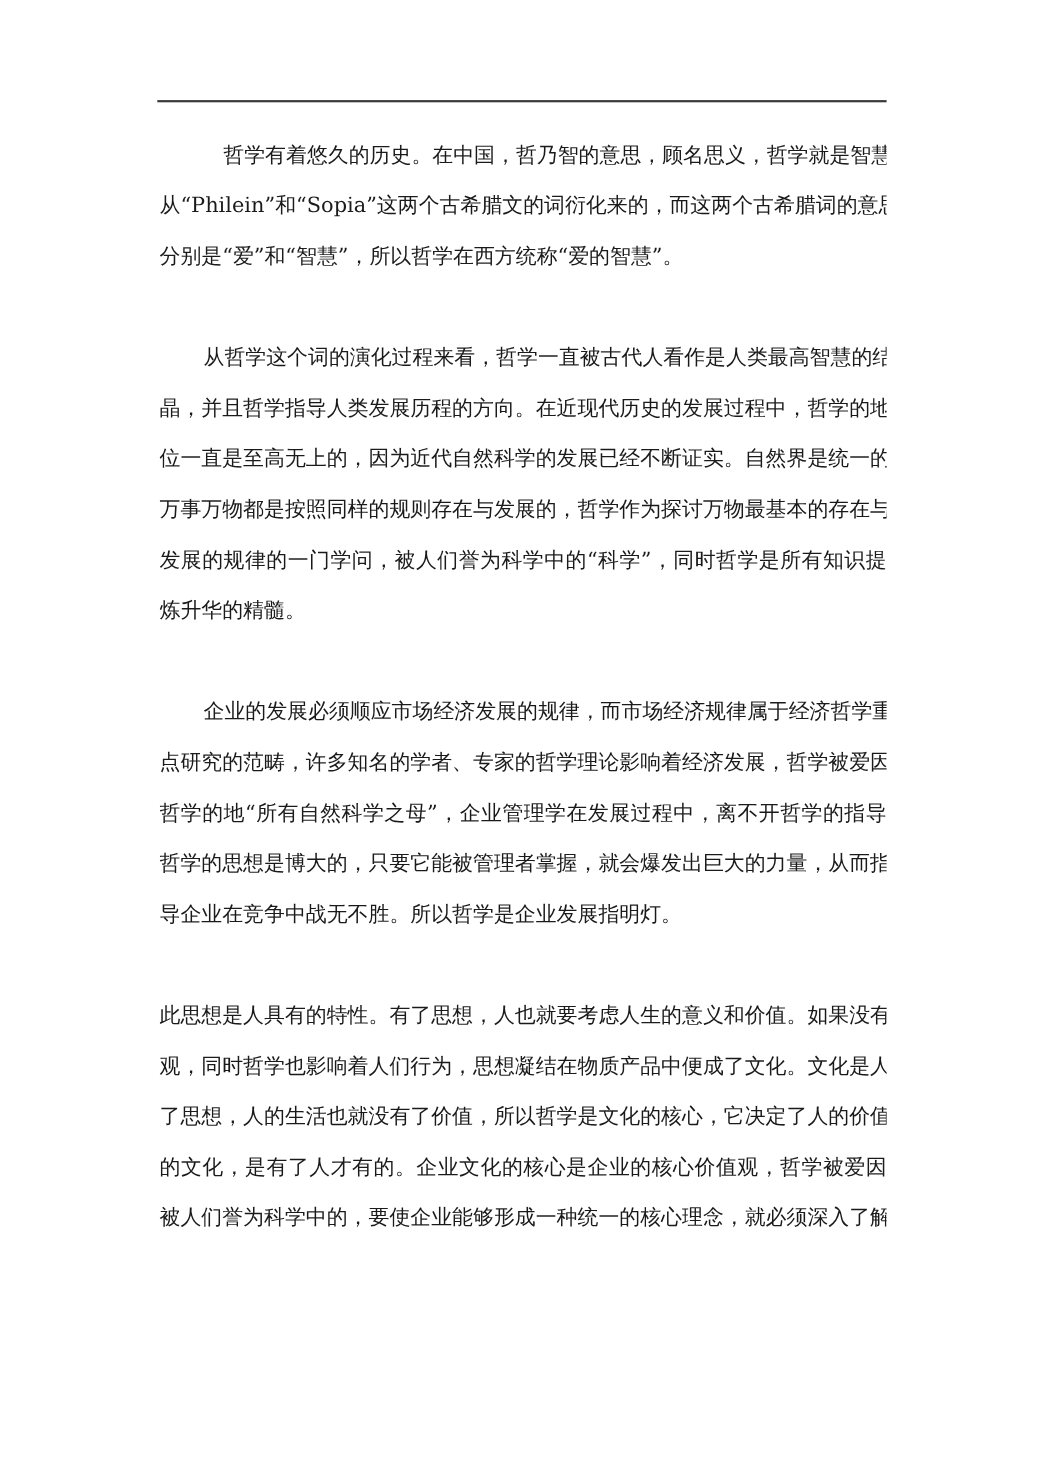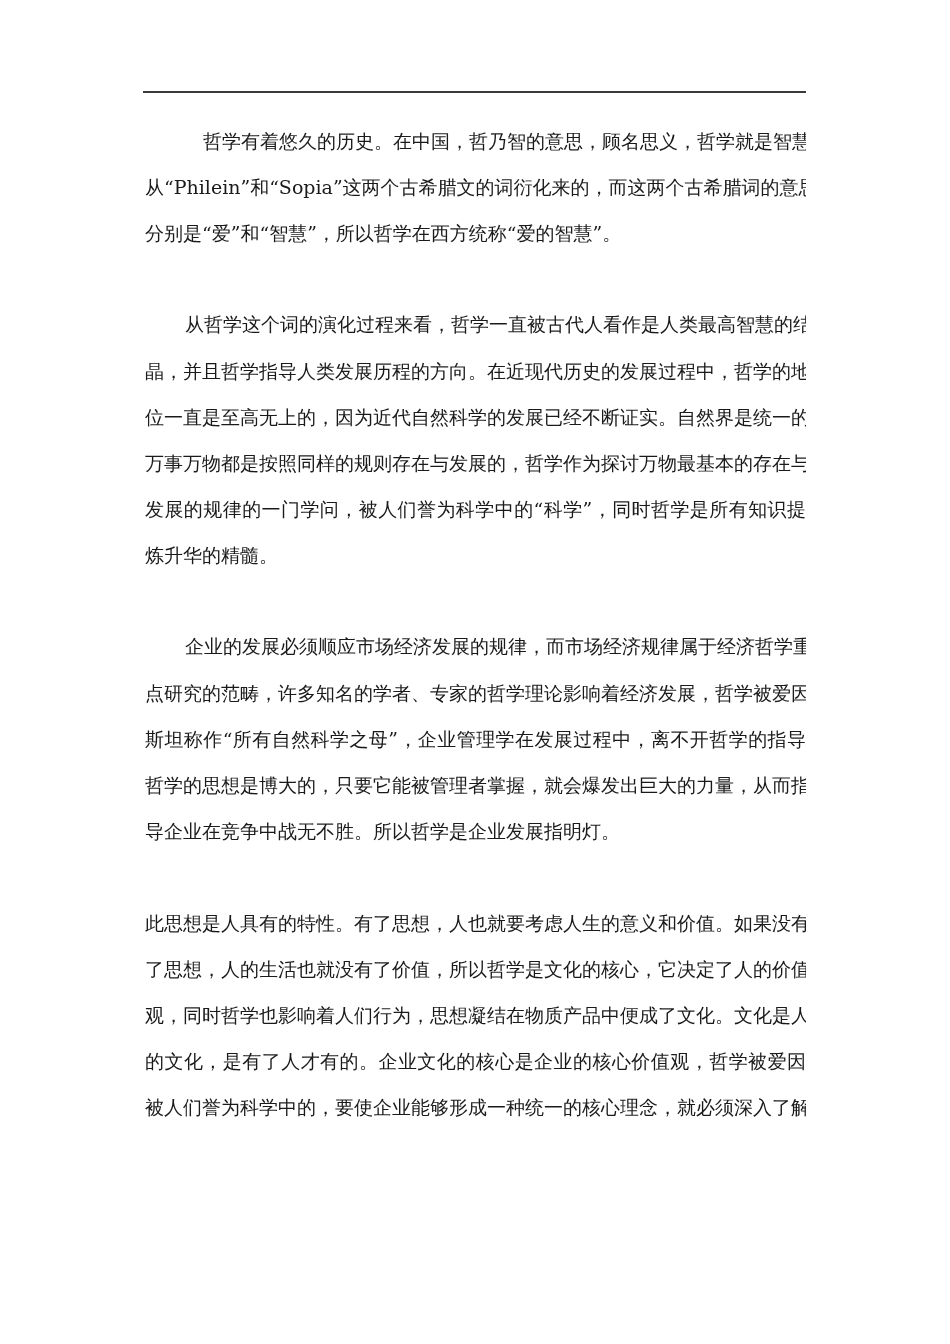--- a/index.html
+++ b/index.html
@@ -40,21 +40,20 @@
       white-space: nowrap;
       text-align: justify;
       text-align-last: justify;
       overflow: hidden;
     }
     .line.last {
       text-align-last: left;
     }
     .line.indent {
       padding-left: 40px;
-      font-family: Liberation Serif, serif;
     }
     .line.indent-wide {
       padding-left: 58px;
     }
     .gap {
       height: 46px;
     }
   </style>
 </head>
 <body>
@@ -78,28 +77,28 @@
     <span class="line">万事万物都是按照同样的规则存在与发展的，哲学作为探讨万物最基本的存在与</span>
     <span class="line">发展的规律的一门学问，被人们誉为科学中的“科学”，同时哲学是所有知识提</span>
     <span class="line last">炼升华的精髓。</span>
   </div>
 
   <div class="gap"></div>
 
   <div class="para">
     <span class="line indent">企业的发展必须顺应市场经济发展的规律，而市场经济规律属于经济哲学重</span>
     <span class="line">点研究的范畴，许多知名的学者、专家的哲学理论影响着经济发展，哲学被爱因</span>
-    <span class="line">斯坦称作“所有自然科学之母”，企业管理学在发展过程中，离不开哲学的指导</span>
+    <span class="line">哲学的地“所有自然科学之母”，企业管理学在发展过程中，离不开哲学的指导</span>
     <span class="line">哲学的思想是博大的，只要它能被管理者掌握，就会爆发出巨大的力量，从而指</span>
     <span class="line last">导企业在竞争中战无不胜。所以哲学是企业发展指明灯。</span>
   </div>
 
   <div class="gap"></div>
 
   <div class="para">
     <span class="line">此思想是人具有的特性。有了思想，人也就要考虑人生的意义和价值。如果没有</span>
+    <span class="line">观，同时哲学也影响着人们行为，思想凝结在物质产品中便成了文化。文化是人</span>
     <span class="line">了思想，人的生活也就没有了价值，所以哲学是文化的核心，它决定了人的价值</span>
-    <span class="line">观，同时哲学也影响着人们行为，思想凝结在物质产品中便成了文化。文化是人</span>
     <span class="line">的文化，是有了人才有的。企业文化的核心是企业的核心价值观，哲学被爱因</span>
     <span class="line">被人们誉为科学中的，要使企业能够形成一种统一的核心理念，就必须深入了解</span>
   </div>
 
 </div>
 
 </body></html>

